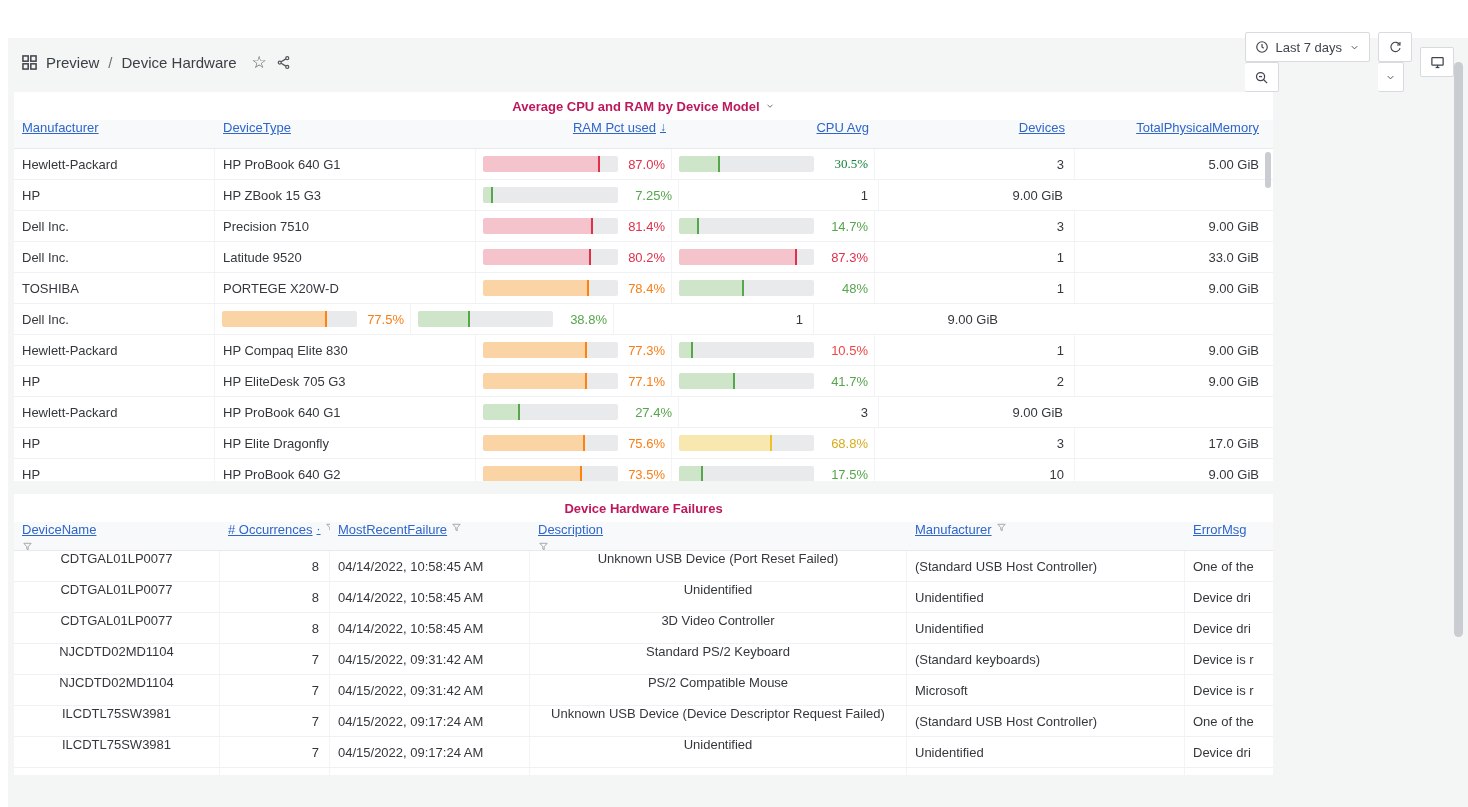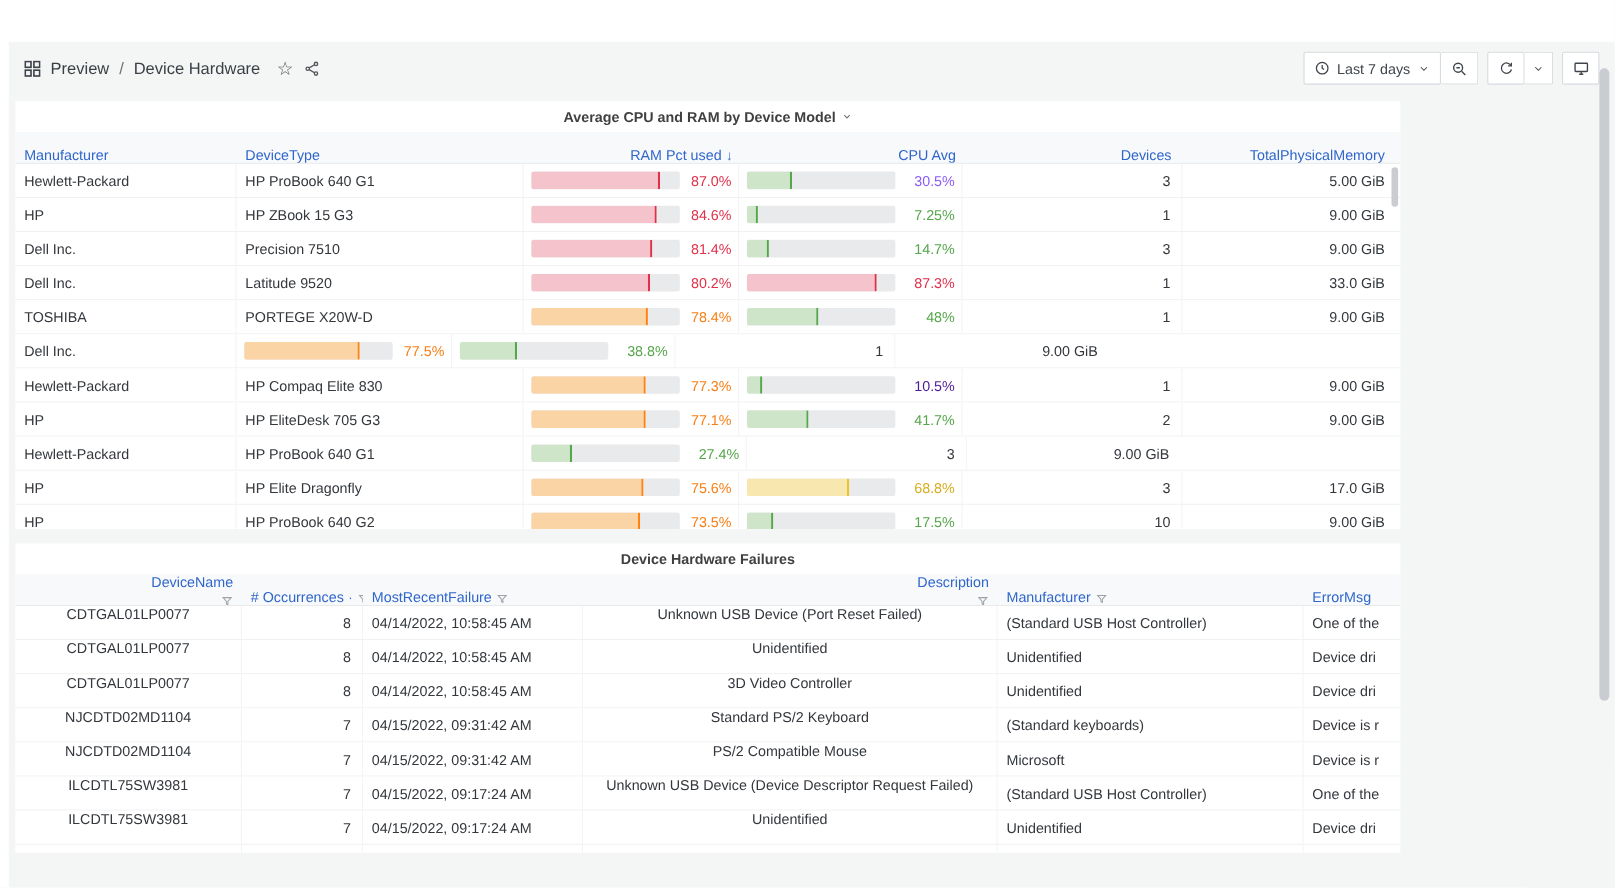--- a/index.html
+++ b/index.html
@@ -11,37 +11,37 @@
   
   .dash{position:absolute;left:8px;top:38px;right:0;bottom:0;background:#F4F5F5;}
   
   .topbar{position:absolute;left:0;right:0;top:0;height:48px;display:flex;align-items:center;padding:0 14px;box-sizing:border-box;}
   .crumbs{display:flex;align-items:center;gap:9px;color:#3B4046;font-size:15px;font-weight:500;}
   .crumbs .sep{color:#6E7279;font-weight:400;}
   .crumb{cursor:pointer;}
   .icon{display:inline-flex;align-items:center;justify-content:center;line-height:1;}
   .star-glyph{font-size:17px;color:#55595F;margin-left:6px;}
   .tools{margin-left:auto;display:flex;align-items:center;gap:8px;}
-  .btn-group{display:flex;}
+  .btn-group{display:flex;flex-direction:column;}
   .btn{height:30px;background:#fff;border:1px solid #D8DADF;border-radius:2px;
        display:flex;align-items:center;gap:7px;padding:0 9px;font-size:13px;color:#3F454C;
        font-family:"Liberation Sans",sans-serif;cursor:pointer;box-sizing:border-box;}
   .btn-group .btn + .btn{border-left:none;}
   .btn.sq{width:34px;justify-content:center;padding:0;}
   .btn.narrow{width:26px;}
   
   .panel{position:absolute;background:#fff;overflow:hidden;}
   #panel1{left:6px;top:54px;width:1259px;height:389px;}
   #panel2{left:6px;top:456px;width:1259px;height:281px;}
   .p-title{height:28px;display:flex;align-items:center;justify-content:center;gap:5px;
-           font-size:13px;font-weight:600;color:#404040;}
+           font-size:13px;font-weight:600;color:#be185d;}
   
   .t-head{display:flex;height:29px;background:#F8F9FA;border-bottom:1px solid #E7E9EB;align-items:center;box-sizing:border-box;}
-  .th{font-size:13px;color:var(--blue,#2F66CC);display:flex;align-items:flex-end;gap:4px;
-      padding:0 8px;box-sizing:border-box;height:100%;white-space:nowrap;overflow:hidden;cursor:pointer;}
+  .th{font-size:13px;color:var(--blue,#2F66CC);display:flex;align-items:flex-start;gap:4px;
+      padding:0 8px;box-sizing:border-box;height:100%;white-space:nowrap;overflow:hidden;cursor:pointer;text-decoration:underline;}
   .th.num{justify-content:flex-end;}
   .sort{font-size:12px;}
   .t-row{display:flex;height:31px;border-bottom:1px solid #F0F1F2;align-items:stretch;background:#fff;box-sizing:border-box;}
   .td{font-size:13px;color:#34383D;padding:0 8px;box-sizing:border-box;display:flex;align-items:center;
       border-right:1px solid #F3F4F5;overflow:hidden;white-space:nowrap;}
   .td.last{border-right:none;}
   .td.num{justify-content:flex-end;}
   
   .p1c1{width:201px;} .p1c2{width:261px;} .p1c3{width:196px;} .p1c4{width:203px;} .p1c5{width:200px;} .p1c6{width:198px;}
   .p1c3.th,.p1c4.th{padding-right:6px;} .p1c5{padding-right:10px;} .p1c6{padding-right:14px;}
@@ -179,34 +179,28 @@
           <div class="td p1c3 gauge">
             <div class="track">
               <div class="fill" style="width: 87%; background: rgb(245, 195, 203); border-right: 2px solid rgb(224, 48, 74);"></div>
             </div>
             <span class="gval" style="color: rgb(224, 48, 74);">87.0%</span>
           </div>
           <div class="td p1c4 gauge">
             <div class="track">
               <div class="fill" style="width: 30.5%; background: rgb(207, 229, 202); border-right: 2px solid rgb(86, 166, 75);"></div>
             </div>
-            <span class="gval" style="color: #8b5cf6;">30.5%</span>
+            <span class="gval" style="color: #15803d; font-family: Liberation Serif, serif;">30.5%</span>
           </div>
           <div class="td p1c5 num">3</div>
           <div class="td p1c6 num last">5.00 GiB</div>
         </div>
         <div class="t-row">
           <div class="td p1c1">HP</div>
           <div class="td p1c2">HP ZBook 15 G3</div>
-          <div class="td p1c3 gauge">
-            <div class="track">
-              <div class="fill" style="width: 84.6%; background: rgb(245, 195, 203); border-right: 2px solid rgb(224, 48, 74);"></div>
-            </div>
-            <span class="gval" style="color: rgb(224, 48, 74);">84.6%</span>
-          </div>
           <div class="td p1c4 gauge">
             <div class="track">
               <div class="fill" style="width: 7.25%; background: rgb(207, 229, 202); border-right: 2px solid rgb(86, 166, 75);"></div>
             </div>
             <span class="gval" style="color: rgb(86, 166, 75);">7.25%</span>
           </div>
           <div class="td p1c5 num">1</div>
           <div class="td p1c6 num last">9.00 GiB</div>
         </div>
         <div class="t-row">
@@ -286,21 +280,21 @@
           <div class="td p1c3 gauge">
             <div class="track">
               <div class="fill" style="width: 77.3%; background: rgb(250, 212, 165); border-right: 2px solid rgb(255, 129, 14);"></div>
             </div>
             <span class="gval" style="color: rgb(249, 126, 20);">77.3%</span>
           </div>
           <div class="td p1c4 gauge">
             <div class="track">
               <div class="fill" style="width: 10.5%; background: rgb(207, 229, 202); border-right: 2px solid rgb(86, 166, 75);"></div>
             </div>
-            <span class="gval" style="color: #4c1d95;">10.5%</span>
+            <span class="gval" style="color: #ef4444;">10.5%</span>
           </div>
           <div class="td p1c5 num">1</div>
           <div class="td p1c6 num last">9.00 GiB</div>
         </div>
         <div class="t-row">
           <div class="td p1c1">HP</div>
           <div class="td p1c2">HP EliteDesk 705 G3</div>
           <div class="td p1c3 gauge">
             <div class="track">
               <div class="fill" style="width: 77.1%; background: rgb(250, 212, 165); border-right: 2px solid rgb(255, 129, 14);"></div>

